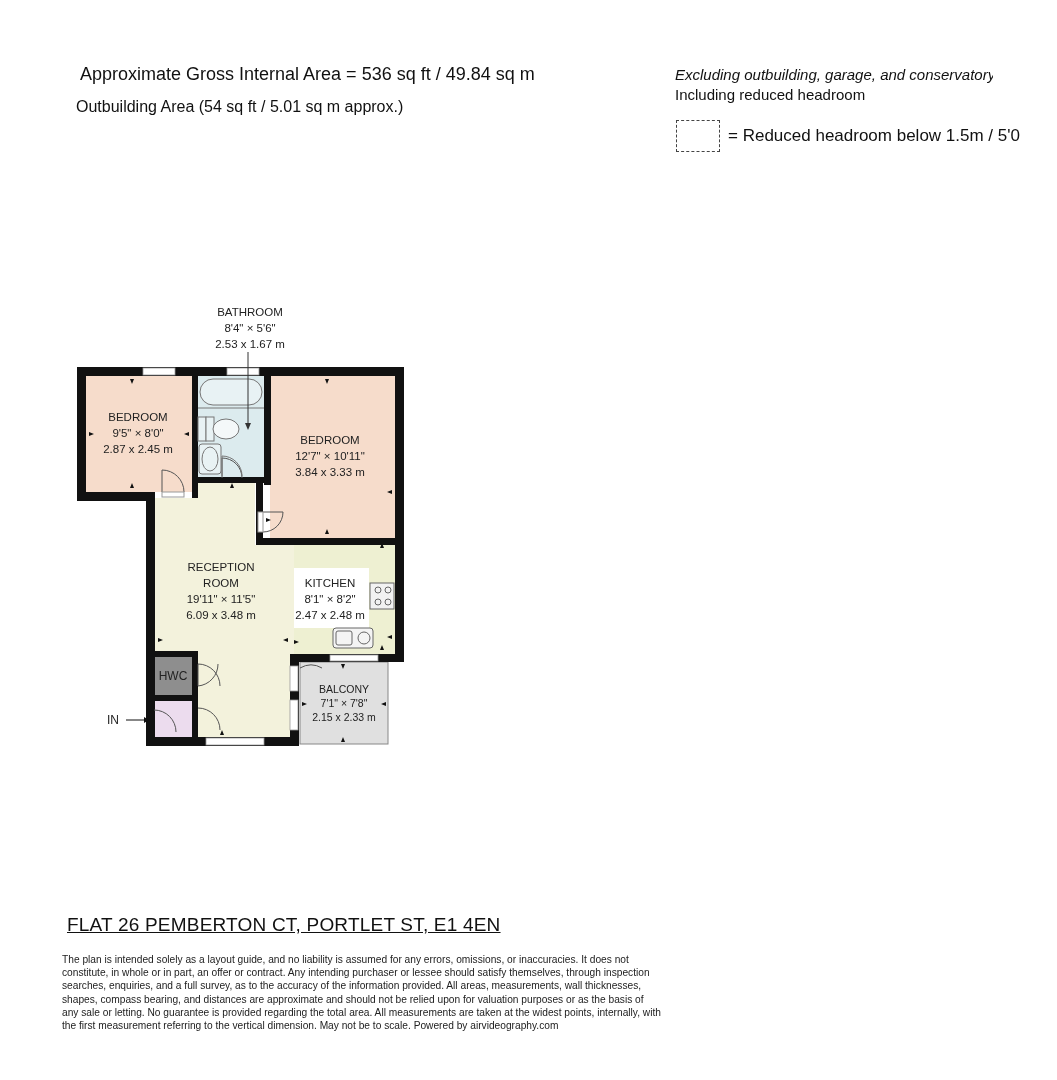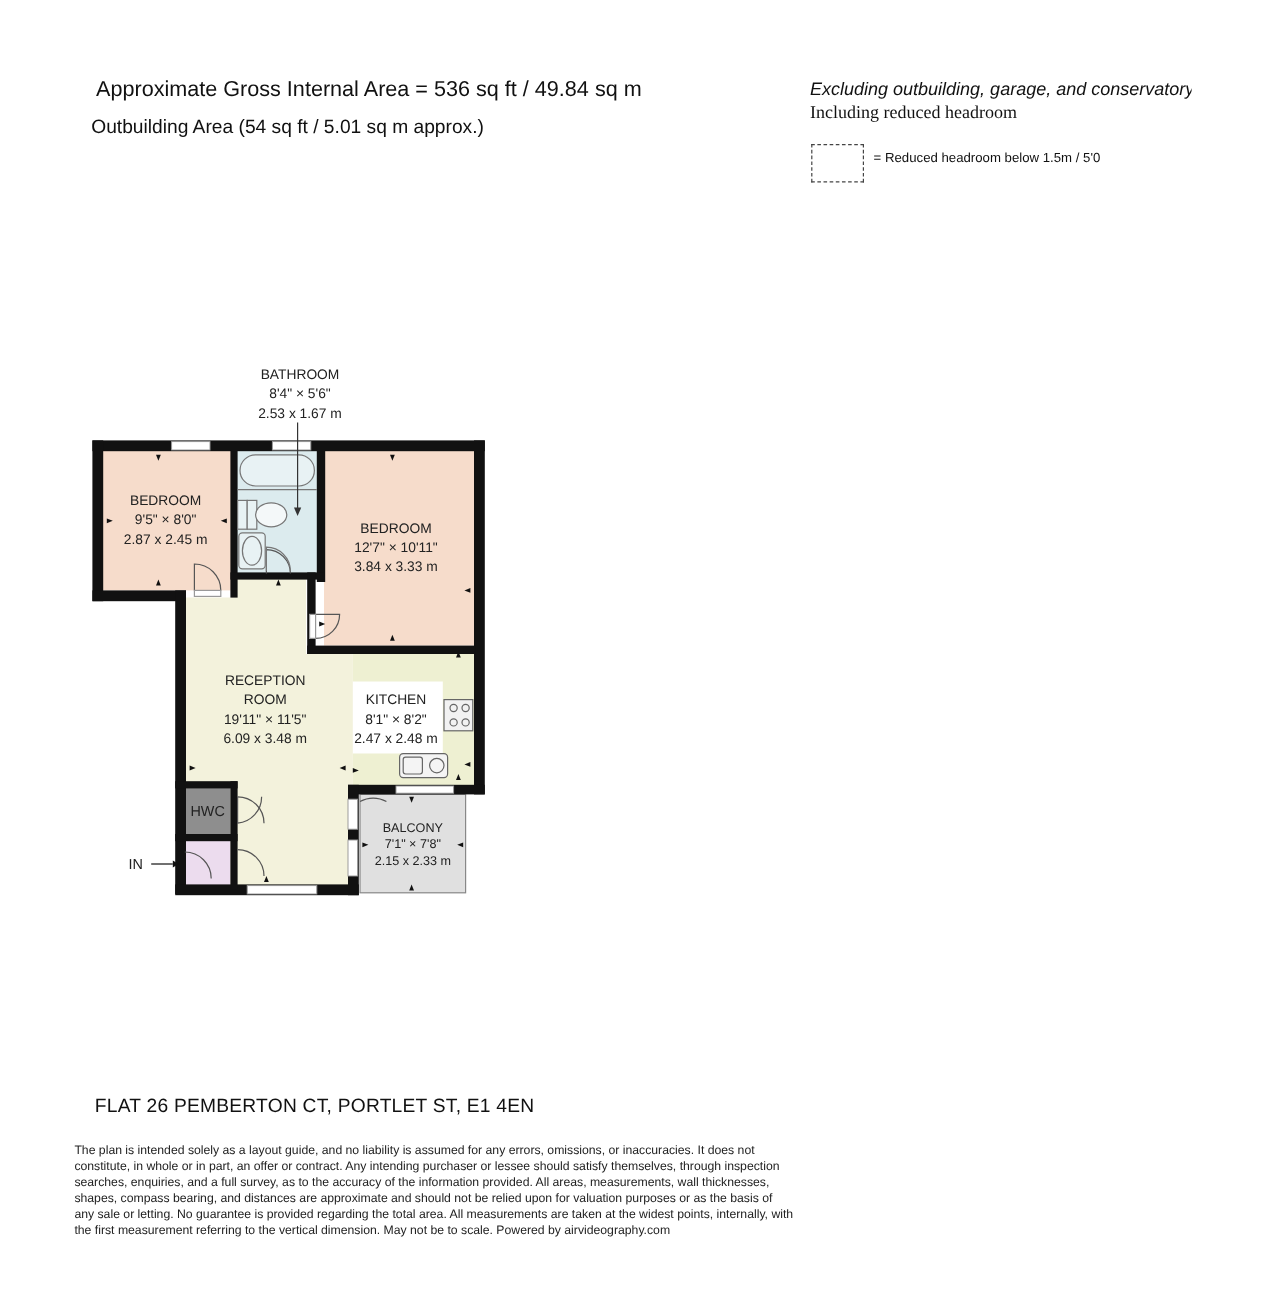--- a/index.html
+++ b/index.html
@@ -2,24 +2,24 @@
 <html><head>
 <meta charset="utf-8">
 <style>
   html, body { margin: 0; padding: 0; background: #ffffff; }
   body { width: 1057px; height: 1080px; position: relative; overflow: hidden;
          font-family: "Liberation Sans", "DejaVu Sans", sans-serif; color: #111; }
   .abs { position: absolute; white-space: nowrap; }
   #gia { left: 80px; top: 64px; font-size: 18px; }
   #outb { left: 76px; top: 98px; font-size: 16px; }
   #excl1 { left: 675px; top: 66px; font-size: 15px; width: 318px; overflow: hidden; font-style: italic; }
-  #excl2 { left: 675px; top: 86px; font-size: 15px; font-family: Liberation Serif, serif; }
+  #excl2 { left: 675px; top: 86px; font-size: 15px; }
   #legend-box { left: 676px; top: 120px; width: 42px; height: 30px; border: 1px dashed #444; }
-  #legend-text { left: 728px; top: 126px; font-size: 11px; }
-  #address { left: 79px; top: 914px; font-size: 16px; letter-spacing: 0.2px; }
+  #legend-text { left: 728px; top: 126px; font-size: 17px; }
+  #address { left: 67px; top: 914px; font-size: 19px; letter-spacing: 0.2px; text-decoration: underline; }
   #disclaimer { left: 62px; top: 953px; width: 600px; font-size: 10.2px; line-height: 13.2px; white-space: normal; color: #222; }
   svg#plan { position: absolute; left: 0; top: 0; }
   .lbl { font-family: "Liberation Sans", "DejaVu Sans", sans-serif; font-size: 11.5px; fill: #222; text-anchor: middle; }
 </style>
 </head>
 <body>
 
 <div id="gia" class="abs">Approximate Gross Internal Area = 536 sq ft / 49.84 sq m</div>
 <div id="outb" class="abs">Outbuilding Area (54 sq ft / 5.01 sq m approx.)</div>
 <div id="excl1" class="abs">Excluding outbuilding, garage, and conservatory</div>

